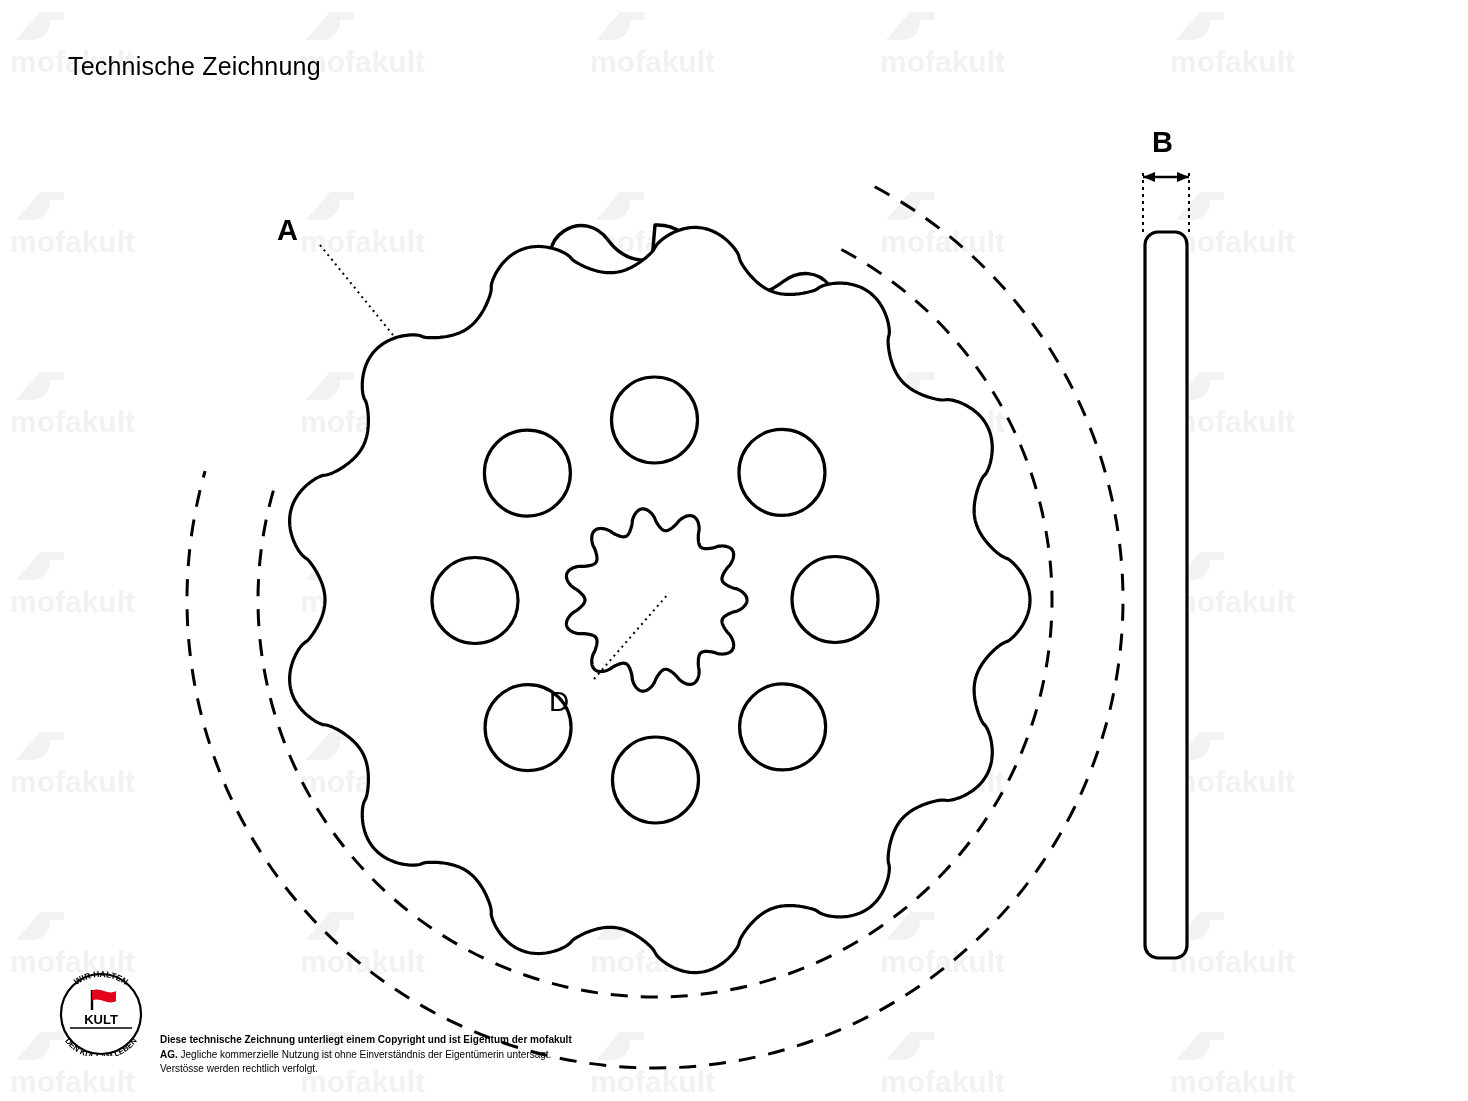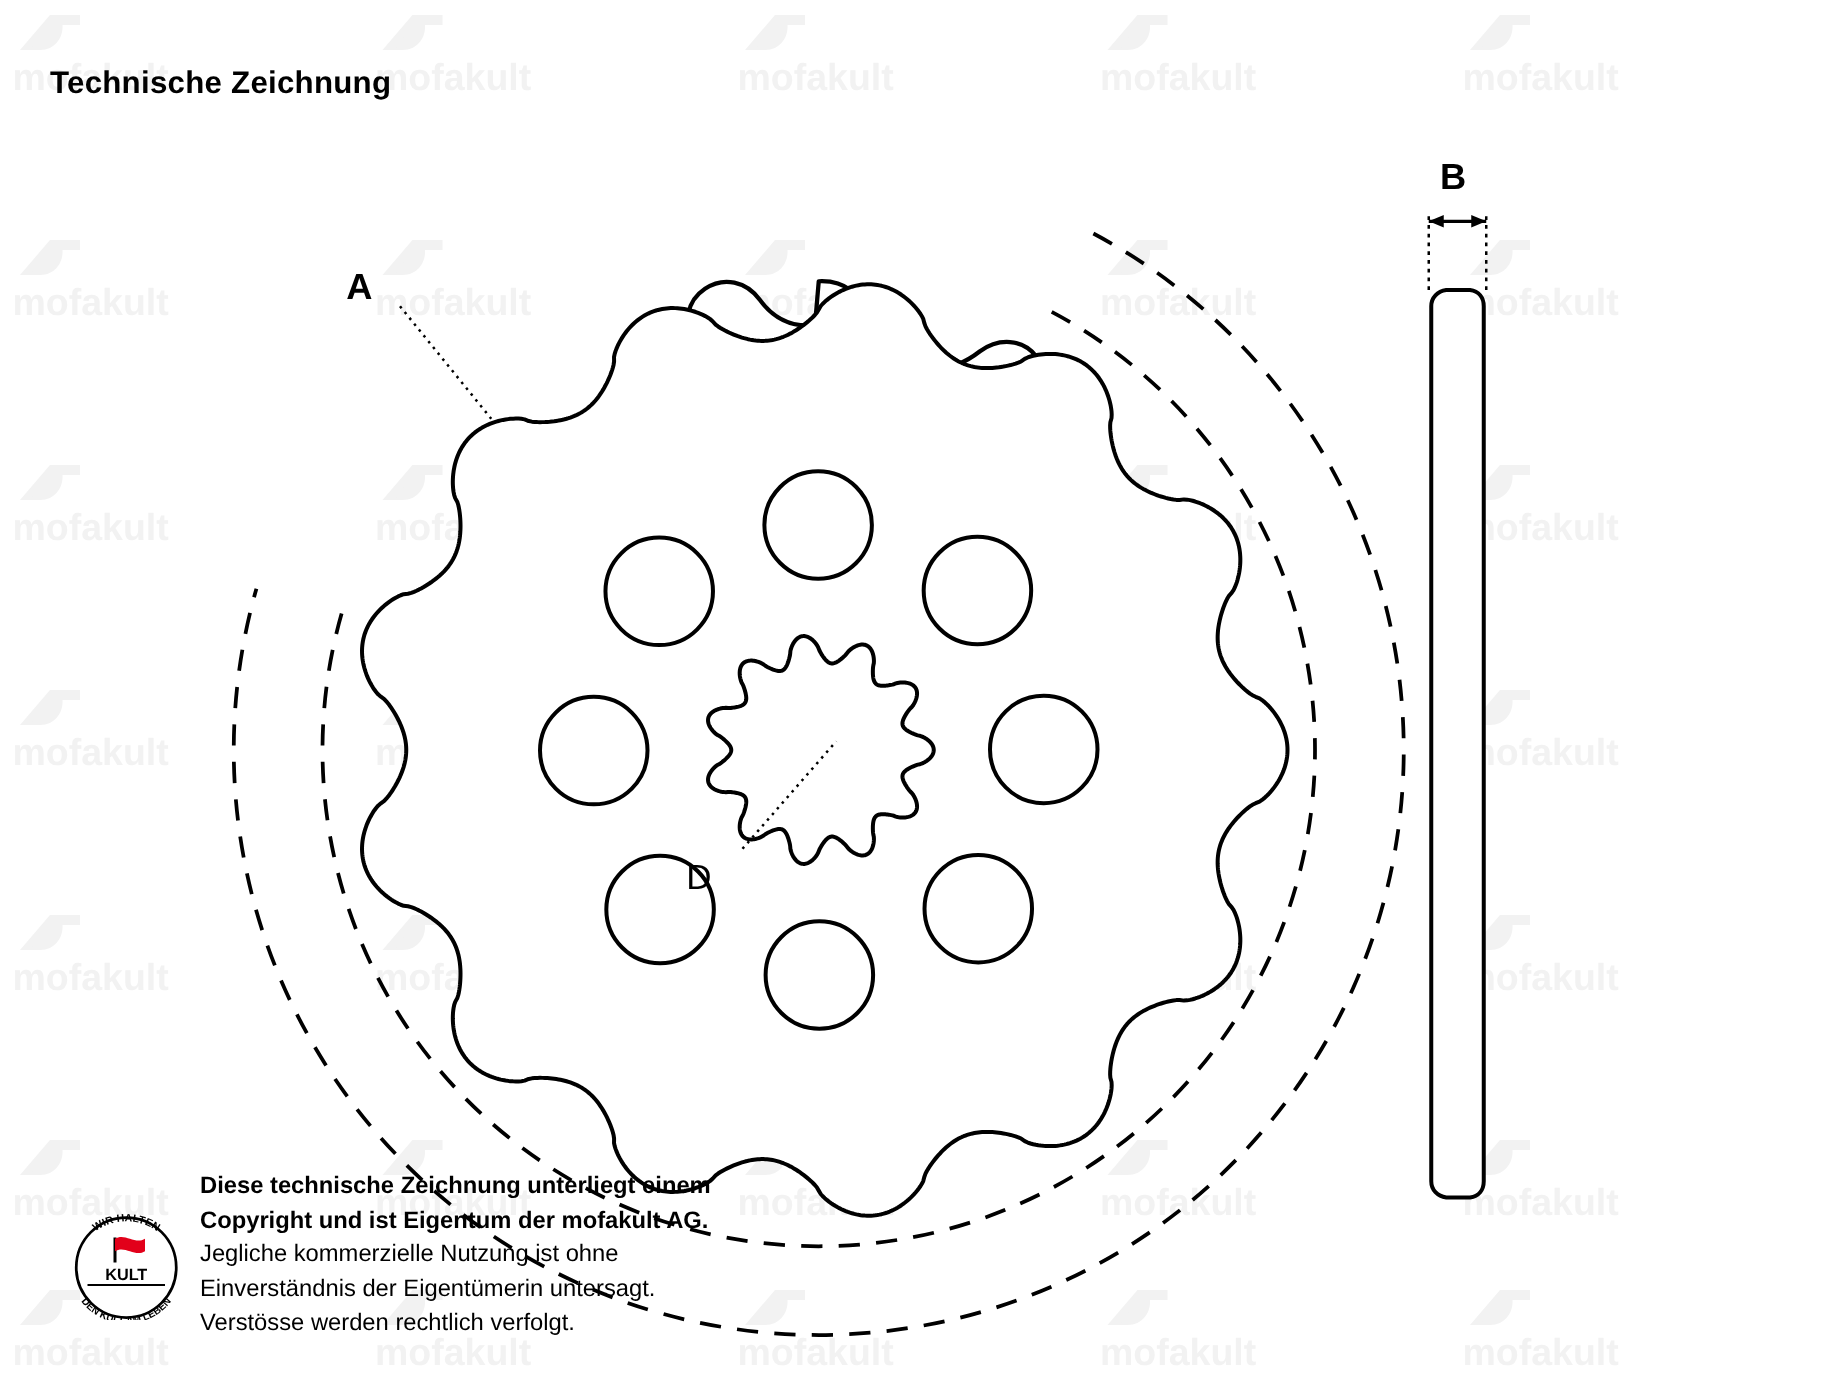--- a/index.html
+++ b/index.html
@@ -24,24 +24,24 @@
   }
 
   #drawing-layer {
     position: absolute;
     inset: 0;
     z-index: 2;
   }
 
   .page-title {
     position: absolute;
-    left: 40px;
+    left: 68px;
     top: 52px;
     font-size: 25px;
-    font-weight: bold;
+    font-weight: normal;
     letter-spacing: 0.2px;
     z-index: 3;
   }
 
   .dim-label {
     position: absolute;
     font-size: 29px;
     font-weight: bold;
     z-index: 3;
   }
@@ -50,23 +50,23 @@
     font-weight: normal;
   }
 
   #label-A { left: 277px; top: 214px; }
   #label-D { left: 549px; top: 686px; font-weight: normal; }
   #label-B { left: 1152px; top: 126px; }
 
   .footer {
     position: absolute;
     left: 160px;
-    top: 935px;
+    top: 1033px;
     width: 420px;
-    font-size: 19px;
+    font-size: 10px;
     line-height: 1.45;
     z-index: 3;
   }
   .footer b { font-weight: bold; }
 
   .logo {
     position: absolute;
     left: 48px;
     top: 968px;
     width: 106px;

